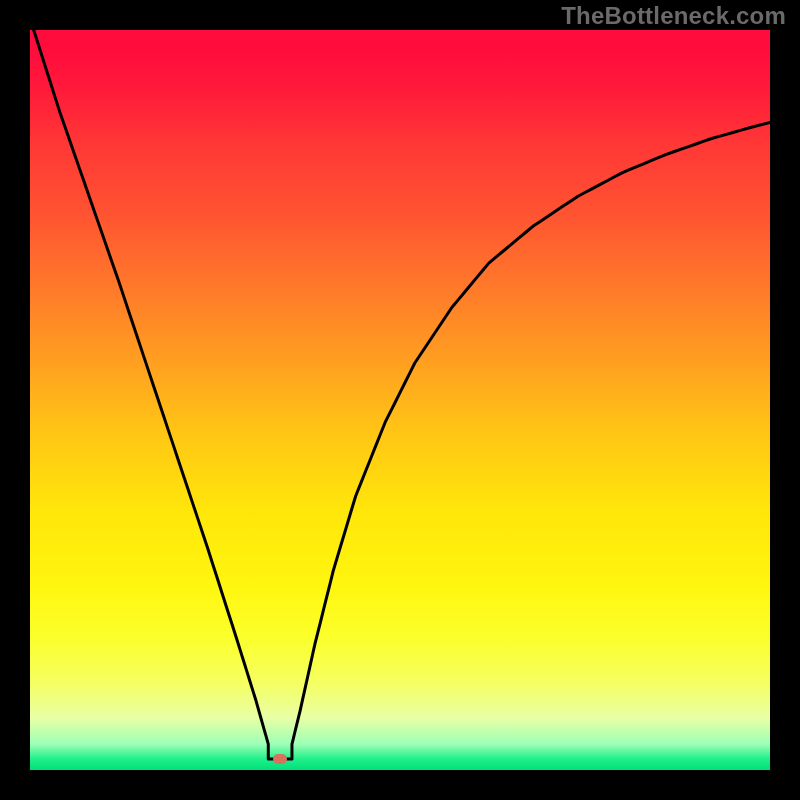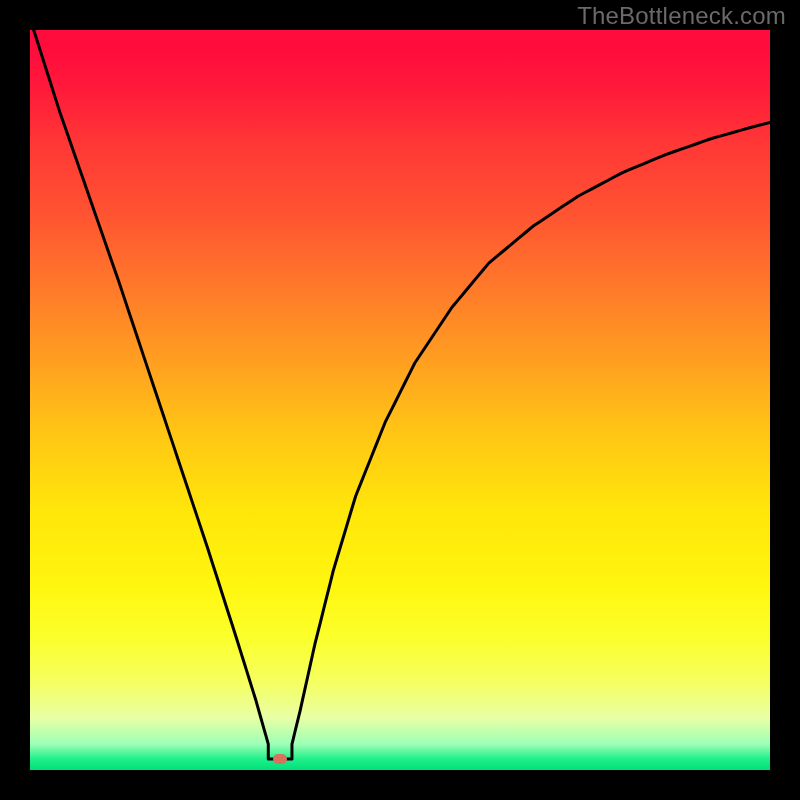--- a/index.html
+++ b/index.html
@@ -16,21 +16,21 @@
     width: 800px;
     height: 800px;
     background: #000;
   }
   .watermark {
     position: absolute;
     top: 2px;
     right: 14px;
     color: #6a6a6a;
     font-size: 24px;
-    font-weight: 400;
+    font-weight: 700;
     letter-spacing: 0.2px;
     z-index: 5;
   }
   .plot-area {
     position: absolute;
     left: 30px;
     top: 30px;
     width: 740px;
     height: 740px;
     overflow: hidden;

